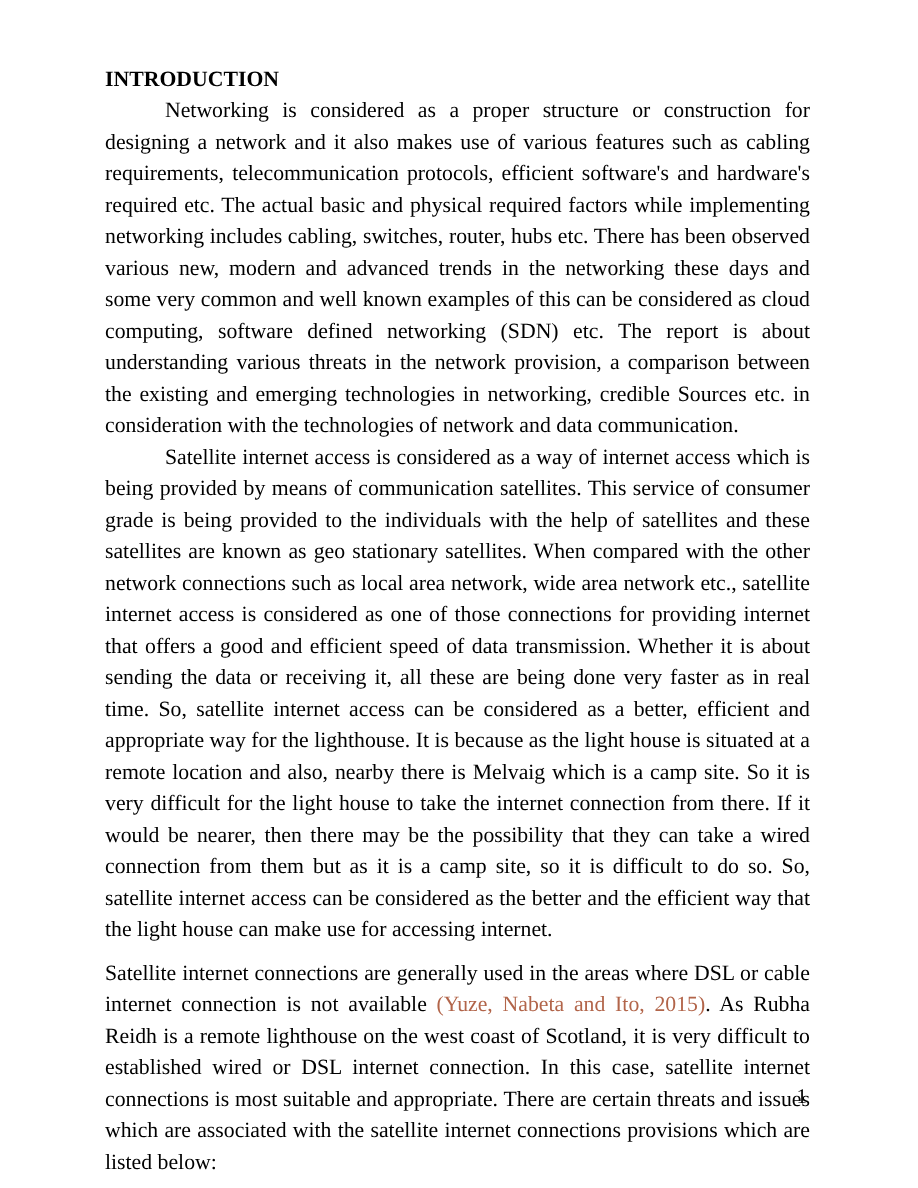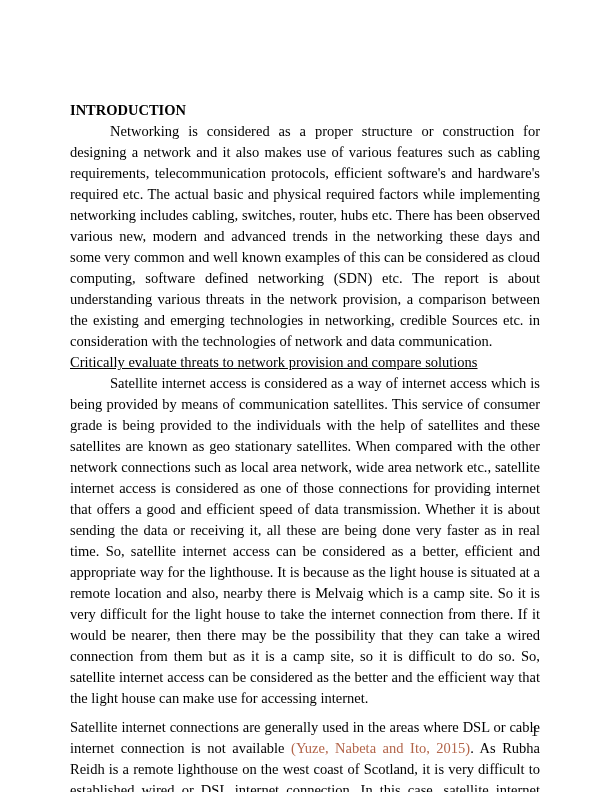--- a/index.html
+++ b/index.html
@@ -12,21 +12,21 @@
     height: 792px;
     font-family: "Liberation Serif", serif;
     color: #000000;
     overflow: hidden;
   }
   .page {
     position: relative;
     width: 612px;
     height: 792px;
     box-sizing: border-box;
-    padding: 100px 72px 0 70px;
+    padding: 43px 72px 0 70px;
     background: #ffffff;
   }
   .heading {
     font-size: 14.5px;
     line-height: 21px;
     font-weight: bold;
     margin: 0;
   }
   .para {
     font-size: 14.5px;
@@ -58,21 +58,20 @@
 </style>
 </head>
 <body>
 
 <div class="page">
 
   <h1 class="heading">INTRODUCTION</h1>
 
   <p class="para indent">Networking is considered as a proper structure or construction for designing a network and it also makes use of various features such as cabling requirements, telecommunication protocols, efficient software's and hardware's required etc. The actual basic and physical required factors while implementing networking includes cabling, switches, router, hubs etc. There has been observed various new, modern and advanced trends in the networking these days and some very common and well known examples of this can be considered as cloud computing, software defined networking (SDN) etc. The report is about understanding various threats in the network provision, a comparison between the existing and emerging technologies in networking, credible Sources etc. in consideration with the technologies of network and data communication.</p>
 
-  <h2 class="subheading">Critically evaluate threats to network provision and compare solutions</h2>
 
   <p class="para indent">Satellite internet access is considered as a way of internet access which is being provided by means of communication satellites. This service of consumer grade is being provided to the individuals with the help of satellites and these satellites are known as geo stationary satellites. When compared with the other network connections such as local area network, wide area network etc., satellite internet access is considered as one of those connections for providing internet that offers a good and efficient speed of data transmission. Whether it is about sending the data or receiving it, all these are being done very faster as in real time. So, satellite internet access can be considered as a better, efficient and appropriate way for the lighthouse. It is because as the light house is situated at a remote location and also, nearby there is Melvaig which is a camp site. So it is very difficult for the light house to take the internet connection from there. If it would be nearer, then there may be the possibility that they can take a wired connection from them but as it is a camp site, so it is difficult to do so. So, satellite internet access can be considered as the better and the efficient way that the light house can make use for accessing internet.</p>
 
   <p class="para para-gap"><span>Satellite internet connections are generally used in the areas where DSL or cable internet connection is not available </span><span style="color: rgb(178, 101, 74);">(Yuze, Nabeta and Ito, 2015)</span><span>. As Rubha Reidh is a remote lighthouse on the west coast of Scotland, it is very difficult to established wired or DSL internet connection. In this case, satellite internet connections is most suitable and appropriate. There are certain threats and issues which are associated with the satellite internet connections provisions which are listed below:</span></p>
 
   <div class="page-number">1</div>
 
 </div>
 
 </body></html>

